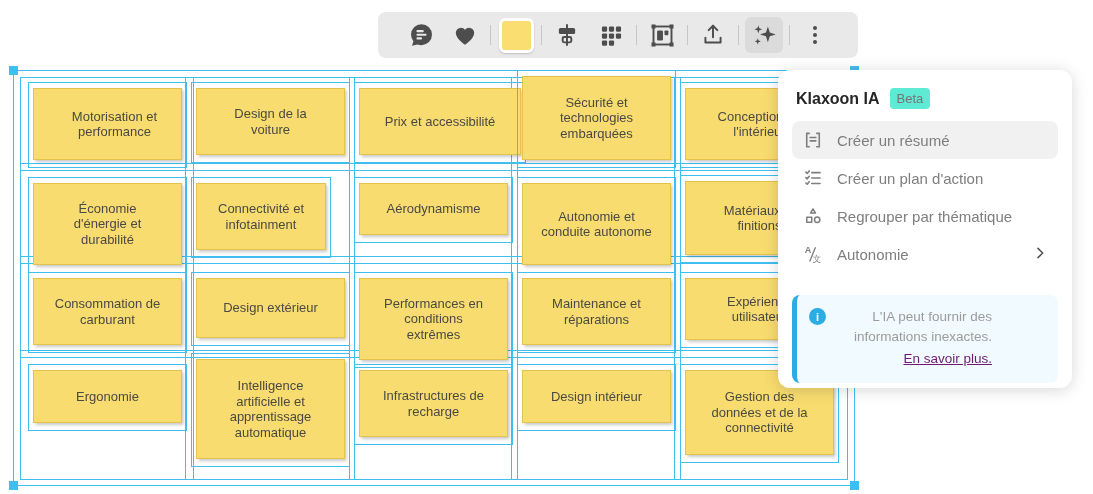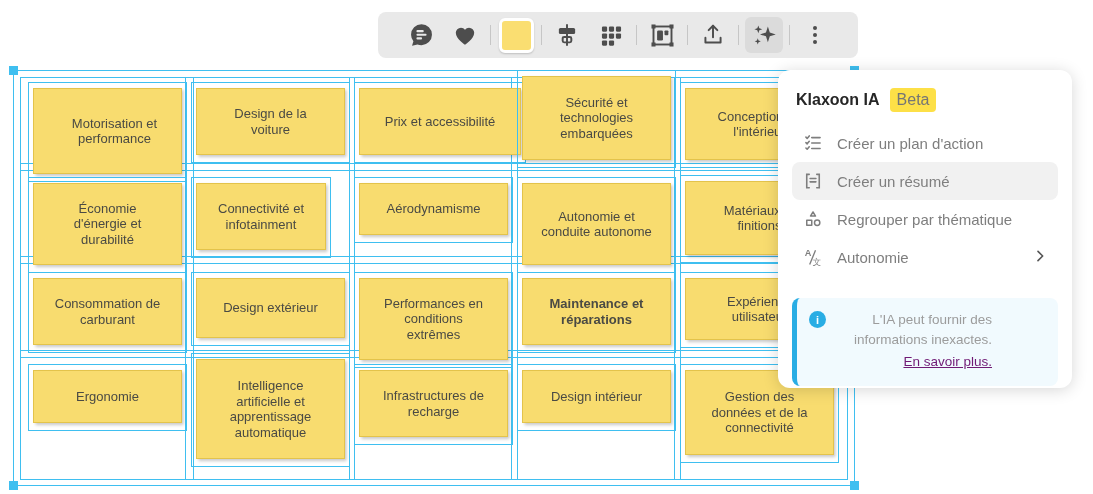--- a/index.html
+++ b/index.html
@@ -29,21 +29,21 @@
   .tb-btn svg{display:block;}
   .note-color-swatch{width:29px;height:29px;background:#FADE71;border:3px solid #fff;
         border-radius:6px;box-shadow:0 1px 2px rgba(0,0,0,.18);box-sizing:content-box;}
 
   
   .panel{position:absolute;left:778px;top:70px;width:294px;height:318px;background:#fff;
         border-radius:12px;box-shadow:0 2px 16px rgba(0,0,0,.16);z-index:10;
         padding:16px 14px 14px 14px;box-sizing:border-box;text-align:right;}
   .panel-title-row{display:flex;align-items:center;gap:10px;margin:2px 0 12px 4px;}
   .panel-title{font-size:16px;font-weight:700;color:#262626;}
-  .beta-badge{background:#fde047;color:#757575;font-size:16px;padding:3px 7px;border-radius:4px;}
+  .beta-badge{background:#5eead4;color:#757575;font-size:13px;padding:3px 7px;border-radius:4px;}
   .menu-item{display:flex;align-items:center;gap:13px;height:38px;padding:0 10px;
         border-radius:8px;color:#7E7E7E;font-size:15px;cursor:pointer;}
   .menu-item.active{background:#F1F1F1;}
   .menu-item .mi-icon{width:22px;display:flex;justify-content:center;flex-shrink:0;}
   .menu-item .chev{margin-left:auto;}
   .info-box{margin-top:22px;background:#F1FAFE;border-left:5px solid #29ADE4;
         border-radius:8px;padding:12px 12px 14px 12px;display:flex;gap:11px;}
   .info-i{width:17px;height:17px;border-radius:50%;background:#29ADE4;color:#fff;
         font-size:11px;font-weight:700;display:flex;align-items:center;justify-content:center;
         flex-shrink:0;margin-top:1px;}
@@ -61,36 +61,36 @@
   <div class="sel" style="left:20px;top:170px;width:828px;height:87px;"></div>
   <div class="sel" style="left:20px;top:263px;width:828px;height:88px;"></div>
   <div class="sel" style="left:20px;top:357px;width:828px;height:123px;"></div>
 
   <div class="sel" style="left:20px;top:77px;width:166px;height:403px;"></div>
   <div class="sel" style="left:193px;top:77px;width:157px;height:403px;"></div>
   <div class="sel" style="left:354px;top:77px;width:158px;height:403px;"></div>
   <div class="sel" style="left:517px;top:77px;width:158px;height:403px;"></div>
   <div class="sel" style="left:680px;top:77px;width:168px;height:403px;"></div>
 
-  <div class="note" style="left:33px;top:88px;width:149px;height:86px;padding-left:32px;">Motorisation et performance</div>
+  <div class="note" style="left:33px;top:88px;width:149px;height:72px;padding-left:32px;">Motorisation et performance</div>
   <div class="note" style="left:196px;top:88px;width:149px;height:67px;">Design de la voiture</div>
   <div class="note" style="left:359px;top:88px;width:162px;height:67px;">Prix et accessibilité</div>
   <div class="note" style="left:522px;top:76px;width:149px;height:84px;">Sécurité et technologies embarquées</div>
   <div class="note" style="left:685px;top:88px;width:149px;height:72px;">Conception de l'intérieur</div>
 
   <div class="note" style="left:33px;top:183px;width:149px;height:82px;">Économie d'énergie et durabilité</div>
   <div class="note" style="left:196px;top:183px;width:130px;height:67px;">Connectivité et infotainment</div>
   <div class="note" style="left:522px;top:183px;width:149px;height:82px;">Autonomie et conduite autonome</div>
   <div class="note" style="left:359px;top:183px;width:149px;height:52px;">Aérodynamisme</div>
   <div class="note" style="left:685px;top:181px;width:149px;height:74px;">Matériaux et finitions</div>
 
   <div class="note" style="left:33px;top:278px;width:149px;height:67px;">Consommation de carburant</div>
   <div class="note" style="left:196px;top:278px;width:149px;height:60px;">Design extérieur</div>
   <div class="note" style="left:359px;top:278px;width:149px;height:82px;">Performances en conditions extrêmes</div>
-  <div class="note" style="left:522px;top:278px;width:149px;height:67px;font-weight:bold;">Maintenance et réparations</div>
+  <div class="note" style="left:522px;top:278px;width:149px;height:67px;">Maintenance et réparations</div>
   <div class="note" style="left:685px;top:278px;width:149px;height:62px;">Expérience utilisateur</div>
 
   <div class="note" style="left:33px;top:370px;width:149px;height:53px;">Ergonomie</div>
   <div class="note" style="left:196px;top:359px;width:149px;height:100px;">Intelligence artificielle et apprentissage automatique</div>
   <div class="note" style="left:359px;top:370px;width:149px;height:67px;">Infrastructures de recharge</div>
   <div class="note" style="left:522px;top:370px;width:149px;height:53px;">Design intérieur</div>
   <div class="note" style="left:685px;top:370px;width:149px;height:85px;">Gestion des données et de la connectivité</div>
 
   <div class="handle" style="left:9px;top:66px;"></div>
   <div class="handle" style="left:850px;top:66px;"></div>
@@ -172,47 +172,47 @@
       </svg>
     </div>
   </div>
 
   <div class="panel">
     <div class="panel-title-row">
       <span class="panel-title">Klaxoon IA</span>
       <span class="beta-badge">Beta</span>
     </div>
 
+    <div class="menu-item active">
+      <span class="mi-icon">
+        <svg width="20" height="20" viewBox="0 0 24 24" fill="none" stroke="#7E7E7E" stroke-width="1.9" stroke-linecap="round">
+          <path d="M7.5 4H4.5v16h3"></path>
+            <path d="M16.5 4h3v16h-3"></path>
+          <line x1="8.5" y1="9" x2="15.5" y2="9"></line>
+            <line x1="8.5" y1="13" x2="15.5" y2="13"></line>
+            <line x1="8.5" y1="17" x2="13" y2="17" opacity="0"></line>
+        </svg>
+      </span>
+      <span>Créer un résumé</span>
+    </div>
+
     <div class="menu-item">
       <span class="mi-icon">
         <svg width="20" height="20" viewBox="0 0 24 24" fill="none" stroke="#7E7E7E" stroke-width="1.9" stroke-linecap="round" stroke-linejoin="round">
           <polyline points="3.5,5 5,6.5 7.5,3.5"></polyline>
             <polyline points="3.5,11.5 5,13 7.5,10"></polyline>
             <polyline points="3.5,18 5,19.5 7.5,16.5"></polyline>
           <line x1="10.5" y1="5.5" x2="20.5" y2="5.5"></line>
             <line x1="10.5" y1="12" x2="20.5" y2="12"></line>
             <line x1="10.5" y1="18.5" x2="20.5" y2="18.5"></line>
         </svg>
       </span>
       <span>Créer un plan d'action</span>
     </div>
 
-    <div class="menu-item active">
-      <span class="mi-icon">
-        <svg width="20" height="20" viewBox="0 0 24 24" fill="none" stroke="#7E7E7E" stroke-width="1.9" stroke-linecap="round">
-          <path d="M7.5 4H4.5v16h3"></path>
-            <path d="M16.5 4h3v16h-3"></path>
-          <line x1="8.5" y1="9" x2="15.5" y2="9"></line>
-            <line x1="8.5" y1="13" x2="15.5" y2="13"></line>
-            <line x1="8.5" y1="17" x2="13" y2="17" opacity="0"></line>
-        </svg>
-      </span>
-      <span>Créer un résumé</span>
-    </div>
-
     <div class="menu-item">
       <span class="mi-icon">
         <svg width="20" height="20" viewBox="0 0 24 24" fill="none" stroke="#7E7E7E" stroke-width="1.8" stroke-linejoin="round">
           <path d="M12 3.5l3 5h-6z"></path>
           <rect x="4.5" y="13.5" width="6" height="6"></rect>
           <circle cx="17" cy="16.5" r="3.2"></circle>
         </svg>
       </span>
       <span>Regrouper par thématique</span>
     </div>

